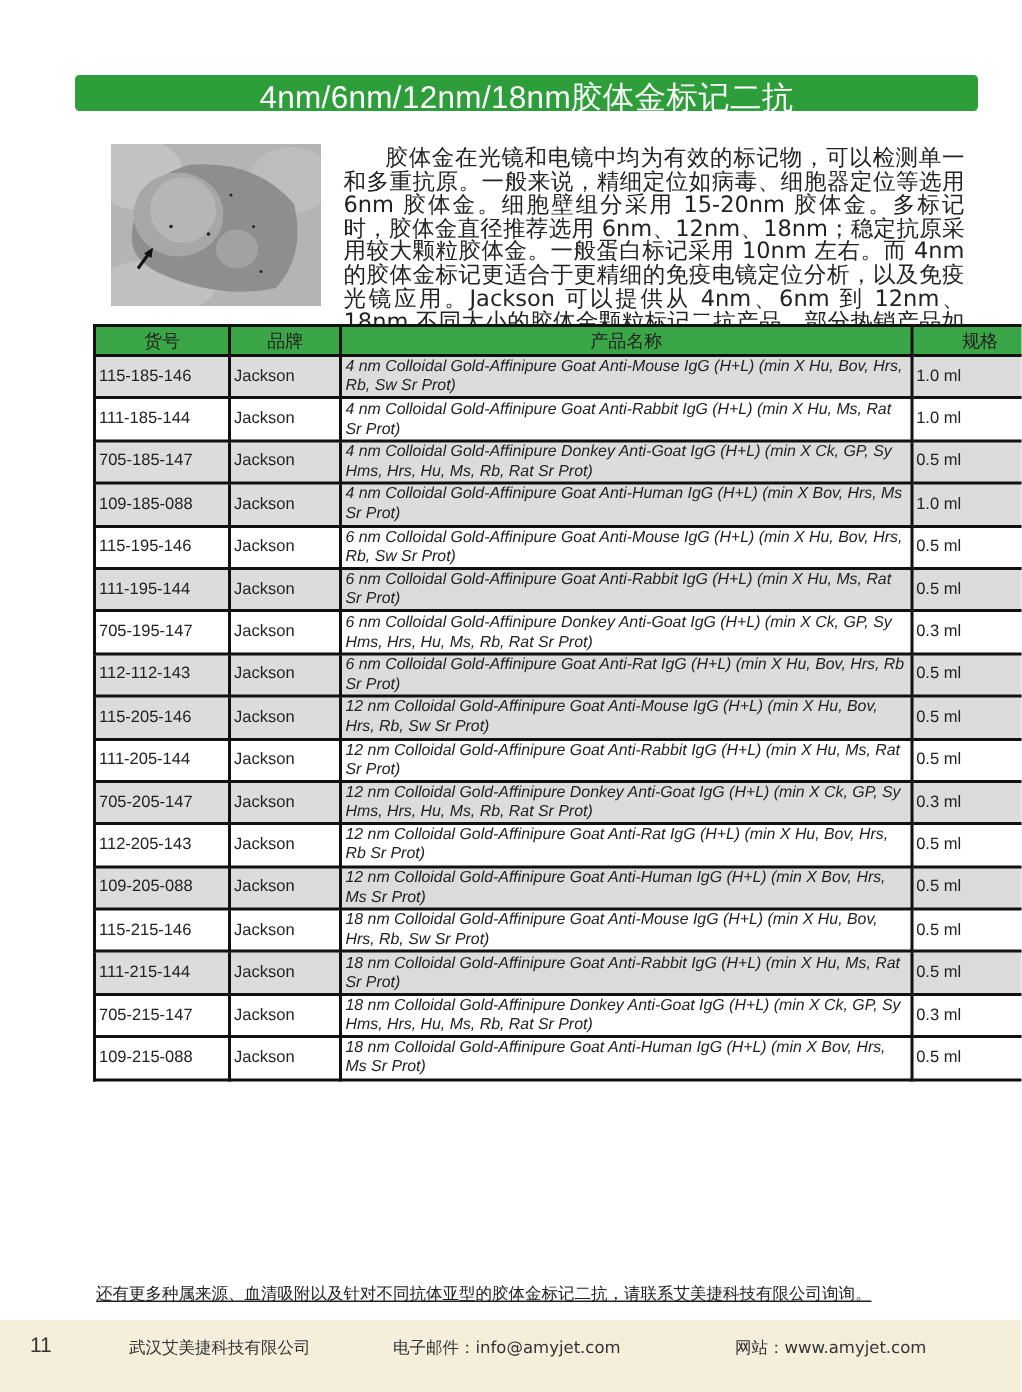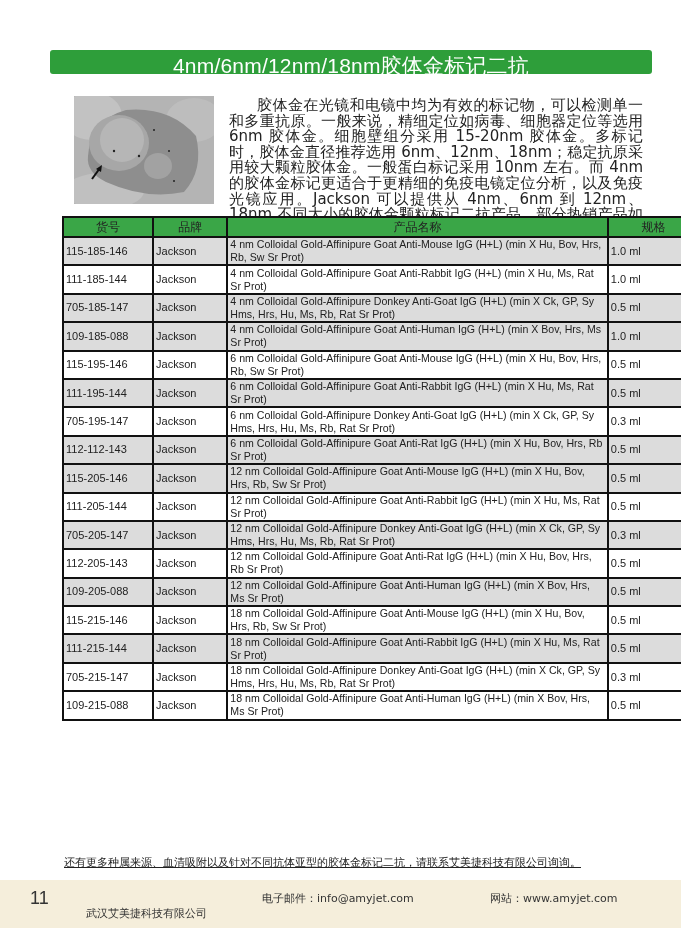--- a/index.html
+++ b/index.html
@@ -33,31 +33,31 @@
     background:#3aa647; color:#222; font-weight:normal; height:18px; font-size:12px;
     font-family:"DejaVu Sans", sans-serif;
   }
   table.products td { height:26.4px; line-height:13px; }
   table.products tr.gray td { background:#dcdcdc; }
   table.products tr.white td { background:#ffffff; }
   .col-sku { width:80px; }
   .col-brand { width:66px; }
   .col-name { width:338px; }
   .col-size { width:81px; }
-  td.name { font-size:10.6px; line-height:13px; }
+  td.name { font-size:10.6px; line-height:13px;font-style:italic; }
   .note {
     position:absolute; left:64px; top:855px; width:600px;
     font-size:11px; color:#222;text-decoration:underline;
   }
   .footer {
     position:absolute; left:0; top:880px; width:681px; height:48px; background:#f5eedb;
     font-size:11px; color:#333;
   }
-  .footer .page { position:absolute; left:30px; top:8px; font-family:"Liberation Sans", sans-serif; font-size:18px; }
-  .footer .company { position:absolute; left:86px; top:26px; }
+  .footer .page { position:absolute; left:20px; top:8px; font-family:"Liberation Sans", sans-serif; font-size:14px; }
+  .footer .company { position:absolute; left:86px; top:11px; }
   .footer .email { position:absolute; left:262px; top:11px; }
   .footer .web { position:absolute; left:490px; top:11px; }
 </style>
 </head>
 <body>
 
 <div class="title-bar">4nm/6nm/12nm/18nm胶体金标记二抗</div>
 
 <div class="figure">
   <svg width="140" height="108" viewBox="0 0 140 108">

